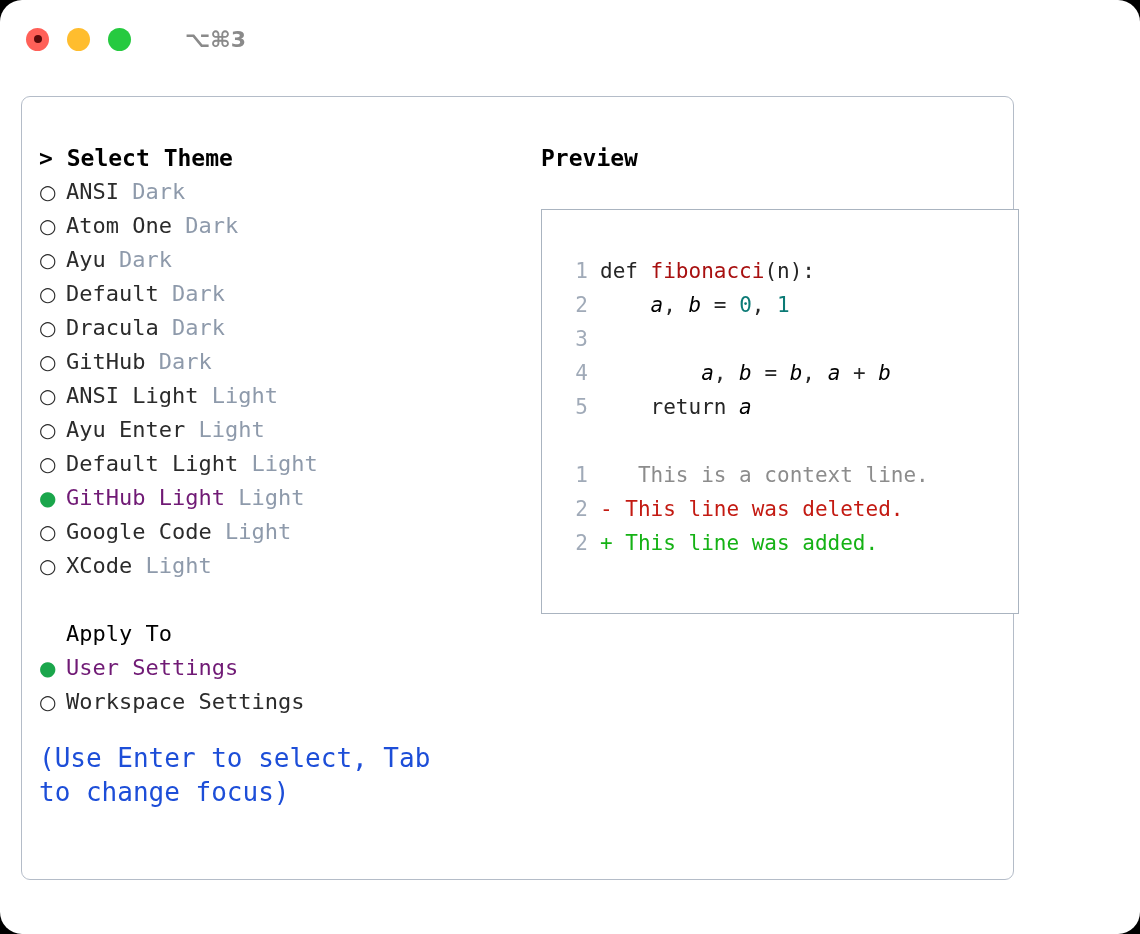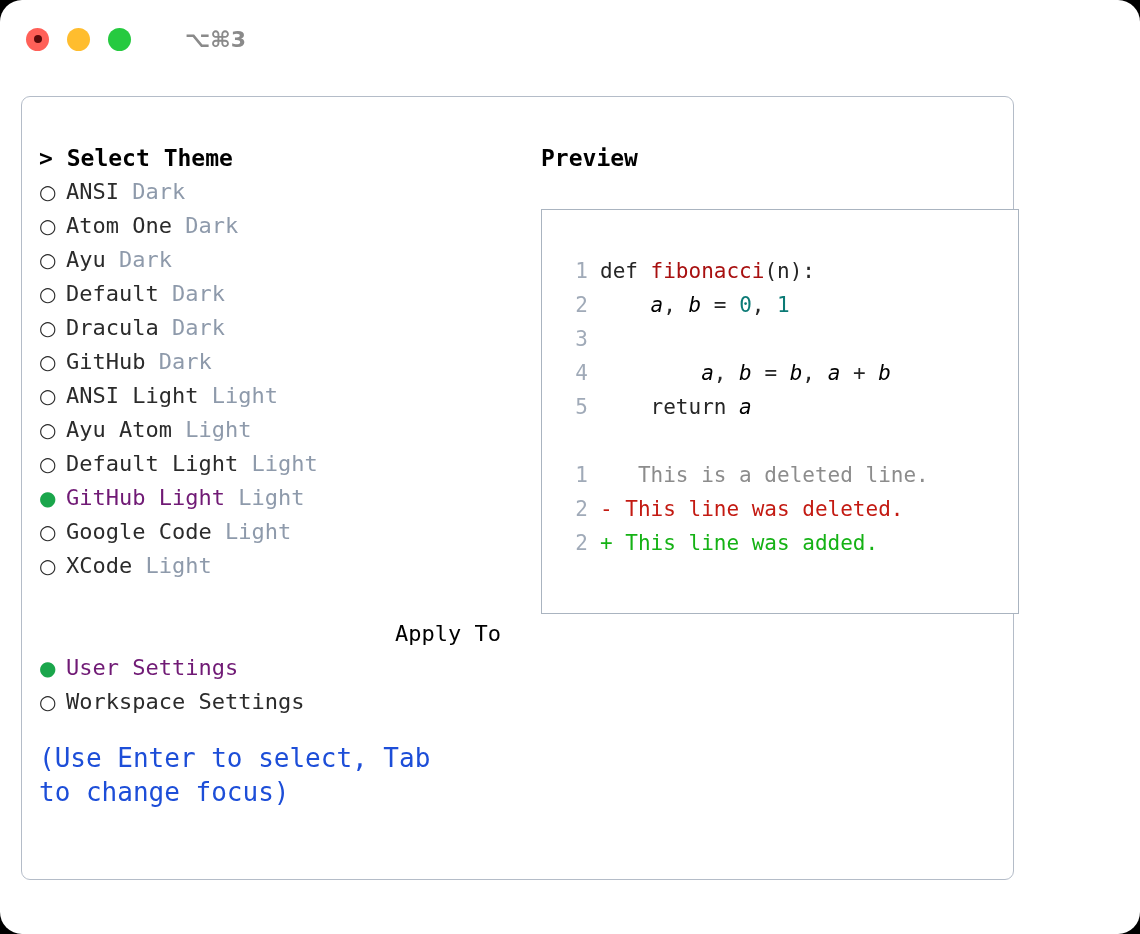--- a/index.html
+++ b/index.html
@@ -129,21 +129,20 @@
   .opt.selected .marker { color: #1aa64b; }
   .opt.selected .label  { color: #701a75; }
 
   .section-head {
     display: flex;
     align-items: baseline;
     font-size: 22px;
     line-height: 34px;
     color: #000000;
     white-space: pre;
-    justify-content: flex-end;
   }
   .section-head .marker { color: transparent; }
 
   .spacer-row { height: 34px; }
   .spacer-small { height: 22px; }
 
   .hint {
     font-size: 26px;
     line-height: 34px;
     color: #1d4ed8;
@@ -209,21 +208,21 @@
           <div class="heading"><span class="prompt">&gt;</span> <span>Select Theme</span></div>
 
           <div id="theme-list">
               <div class="opt"><span class="marker">○</span><span class="label">ANSI</span><span> </span><span class="suffix">Dark</span></div>
               <div class="opt"><span class="marker">○</span><span class="label">Atom One</span><span> </span><span class="suffix">Dark</span></div>
               <div class="opt"><span class="marker">○</span><span class="label">Ayu</span><span> </span><span class="suffix">Dark</span></div>
               <div class="opt"><span class="marker">○</span><span class="label">Default</span><span> </span><span class="suffix">Dark</span></div>
               <div class="opt"><span class="marker">○</span><span class="label">Dracula</span><span> </span><span class="suffix">Dark</span></div>
               <div class="opt"><span class="marker">○</span><span class="label">GitHub</span><span> </span><span class="suffix">Dark</span></div>
               <div class="opt"><span class="marker">○</span><span class="label">ANSI Light</span><span> </span><span class="suffix">Light</span></div>
-              <div class="opt"><span class="marker">○</span><span class="label">Ayu Atom</span><span> </span><span class="suffix">Light</span></div>
+              <div class="opt"><span class="marker">○</span><span class="label">Ayu Enter</span><span> </span><span class="suffix">Light</span></div>
               <div class="opt"><span class="marker">○</span><span class="label">Default Light</span><span> </span><span class="suffix">Light</span></div>
               <div class="opt selected"><span class="marker">●</span><span class="label">GitHub Light</span><span> </span><span class="suffix">Light</span></div>
               <div class="opt"><span class="marker">○</span><span class="label">Google Code</span><span> </span><span class="suffix">Light</span></div>
               <div class="opt"><span class="marker">○</span><span class="label">XCode</span><span> </span><span class="suffix">Light</span></div>
             </div>
 
           <div class="spacer-row"></div>
 
           <div class="section-head"><span class="marker">○</span><span>Apply To</span></div>
 
@@ -243,21 +242,21 @@
           <div class="codebox">
             <div id="code-lines">
                 <div class="code-line"><span class="lineno">1</span><span><span class="code-text">def </span><span class="tok-func">fibonacci</span><span class="code-text">(n):</span></span></div>
                 <div class="code-line"><span class="lineno">2</span><span><span class="code-text">    </span><span class="tok-var">a</span><span class="code-text">, </span><span class="tok-var">b</span><span class="code-text"> = </span><span class="tok-num">0</span><span class="code-text">, </span><span class="tok-num">1</span></span></div>
                 <div class="code-line"><span class="lineno">3</span></div>
                 <div class="code-line"><span class="lineno">4</span><span><span class="code-text">        </span><span class="tok-var">a</span><span class="code-text">, </span><span class="tok-var">b</span><span class="code-text"> = </span><span class="tok-var">b</span><span class="code-text">, </span><span class="tok-var">a</span><span class="code-text"> + </span><span class="tok-var">b</span></span></div>
                 <div class="code-line"><span class="lineno">5</span><span><span class="code-text">    return </span><span class="tok-var">a</span></span></div>
               </div>
             <div class="diff-gap"></div>
             <div id="diff-lines">
-                <div class="code-line"><span class="lineno">1</span><span class="diff-context">   This is a deleted line.</span></div>
+                <div class="code-line"><span class="lineno">1</span><span class="diff-context">   This is a context line.</span></div>
                 <div class="code-line"><span class="lineno">2</span><span class="diff-del">- This line was deleted.</span></div>
                 <div class="code-line"><span class="lineno">2</span><span class="diff-add">+ This line was added.</span></div>
               </div>
           </div>
         </div>
 
       </div>
     </div>
   </div>
 </div>

